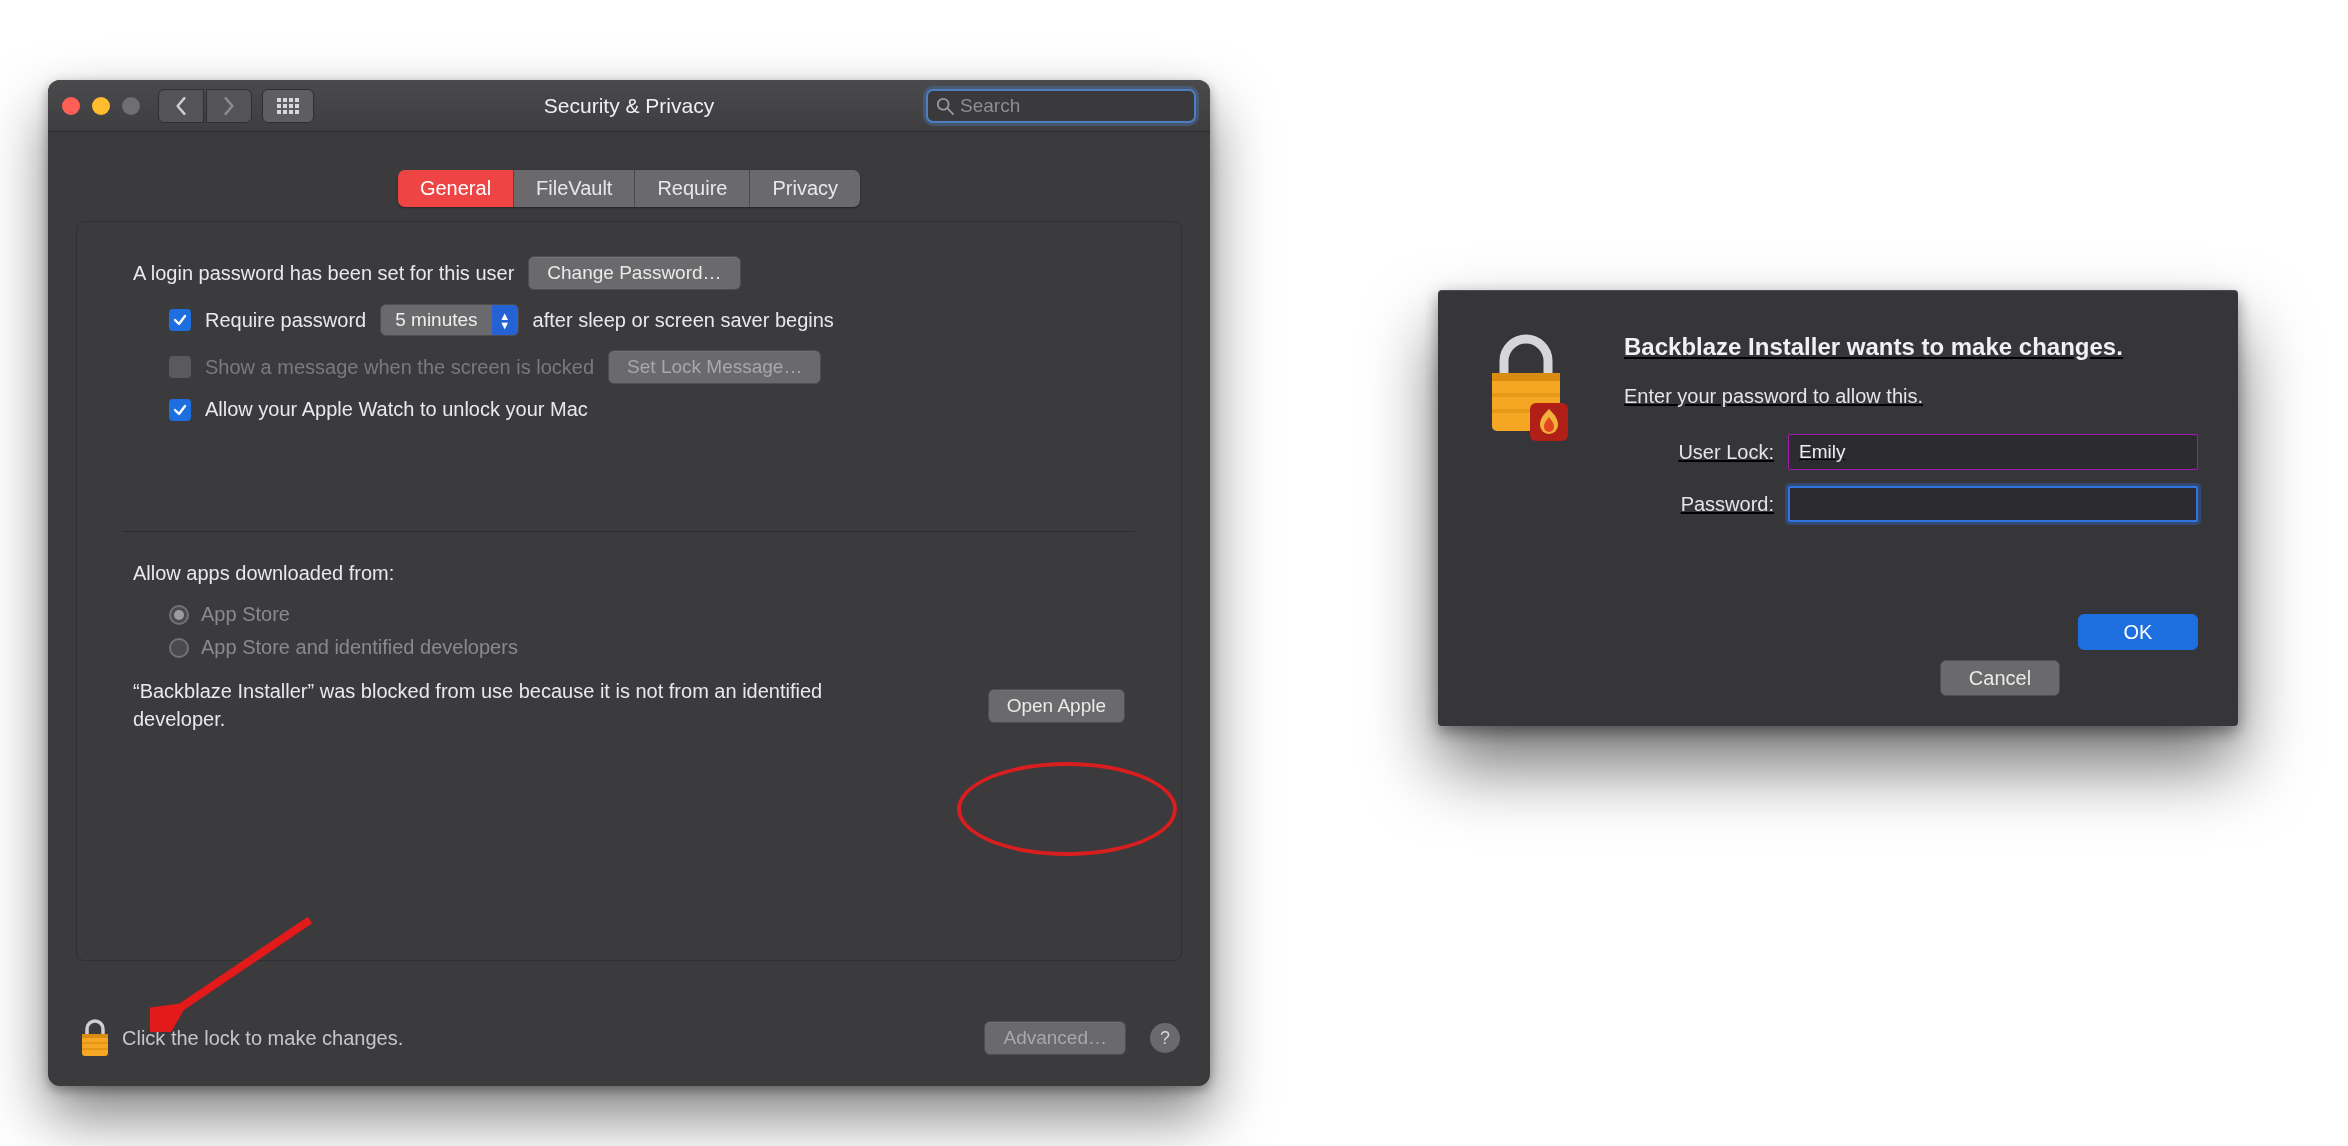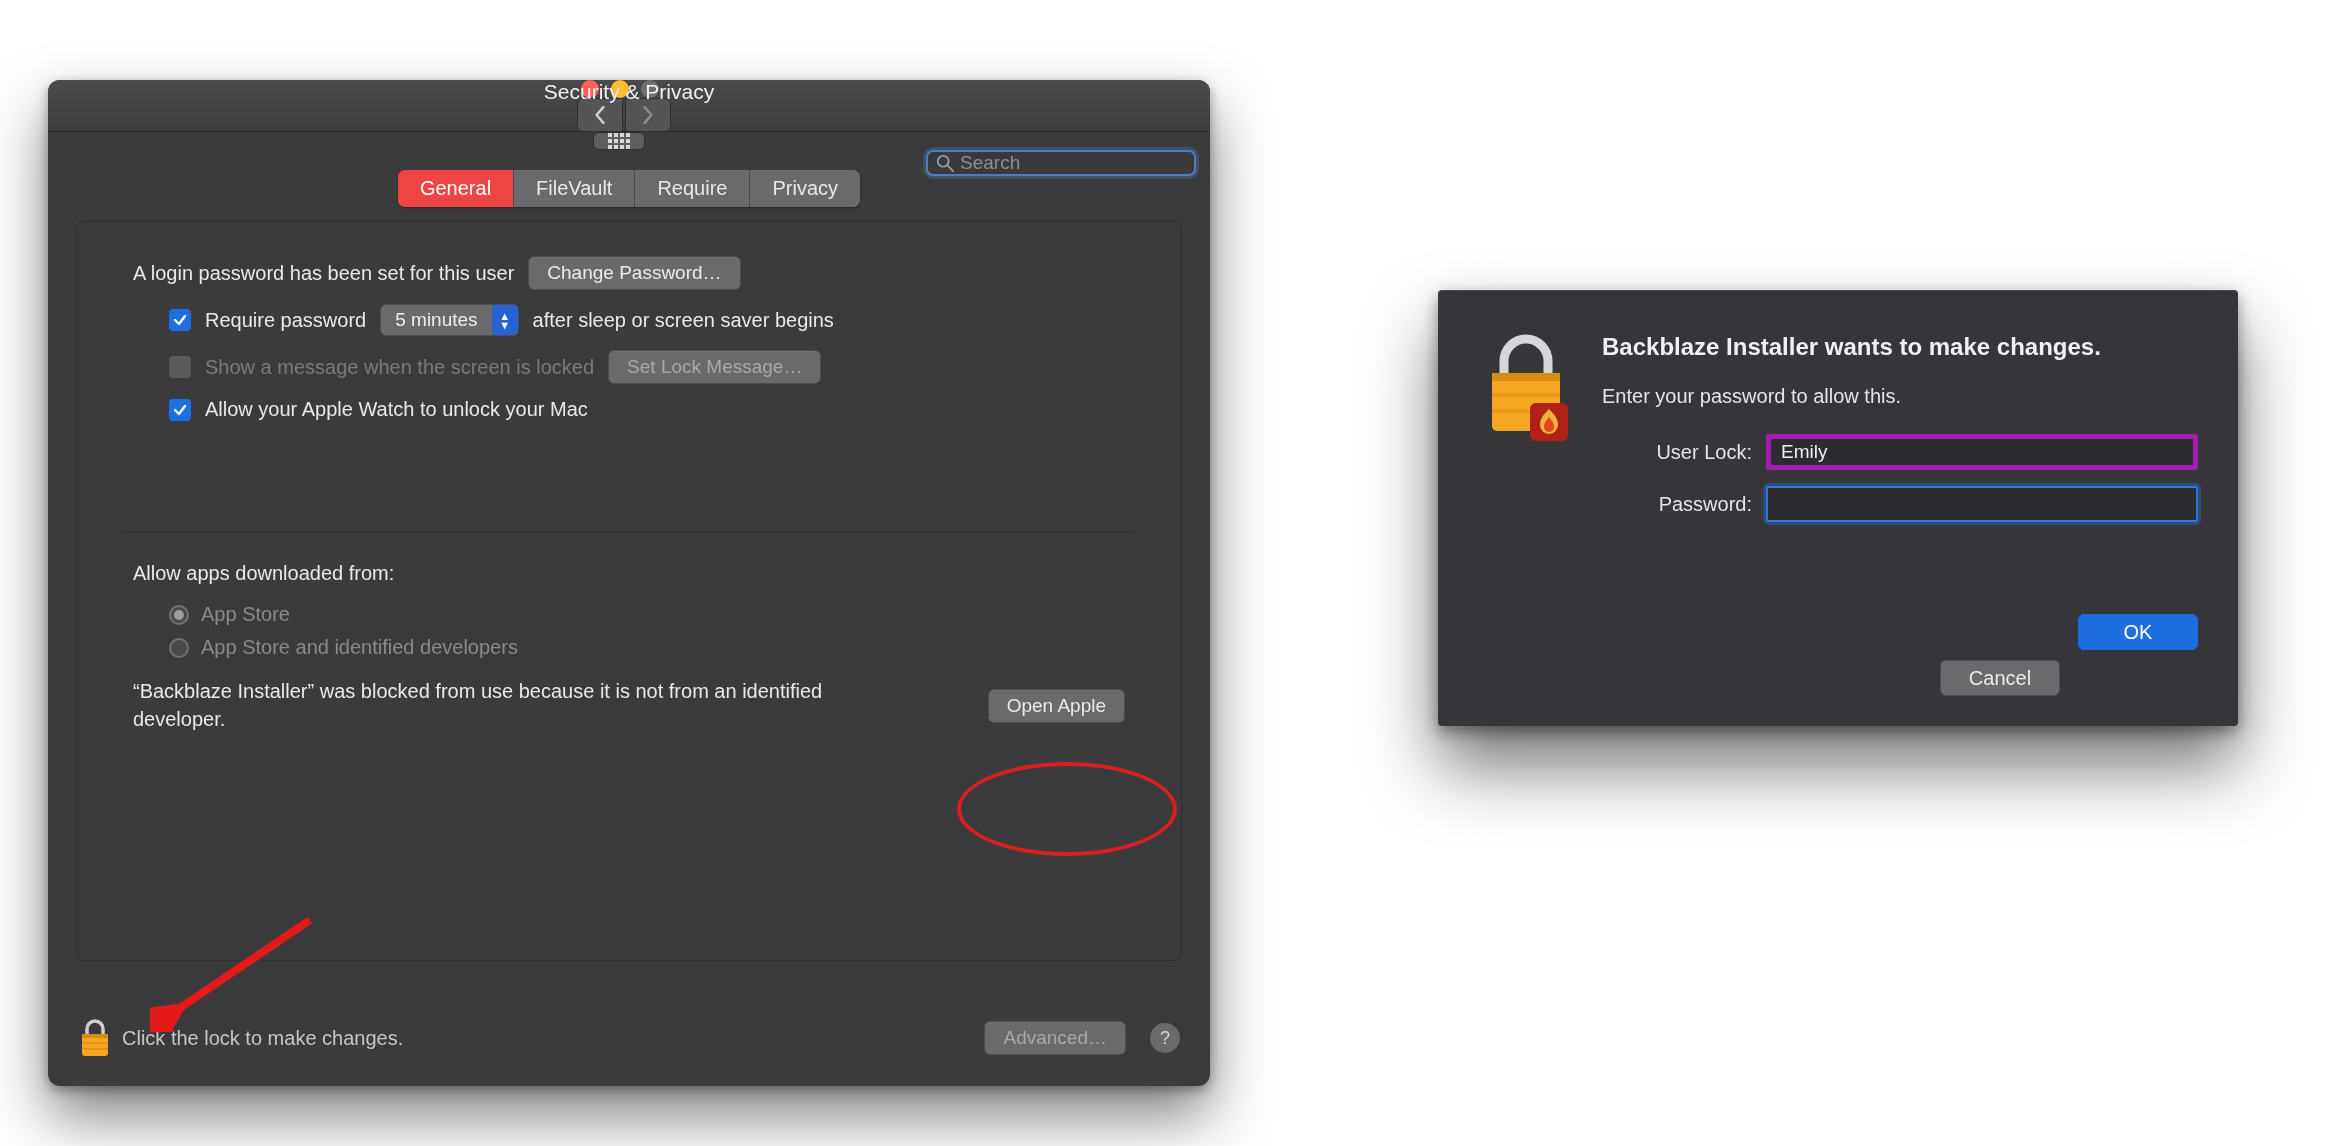--- a/index.html
+++ b/index.html
@@ -26,21 +26,20 @@
     flex-direction: column;
   }
   .titlebar {
     height: 52px;
     background: linear-gradient(#4a4a4c,#3e3e40);
     border-bottom: 1px solid #2a2a2c;
     display: flex;
     align-items: center;
     padding: 0 14px;
     position: relative;
-    flex-direction: column;
   }
   .traffic-lights { display:flex; gap:12px; margin-right:18px;}
   .tl { width:18px; height:18px; border-radius:50%; display:block;}
   .tl.close{background:#ff5f57;}
   .tl.min{background:#febc2e;}
   .tl.dim{background:#6f6f72;}
   .nav-group{ display:flex; gap:2px; margin-right:10px;}
   .nav-btn{
     width:46px; height:34px; background:#545457; border:1px solid #2f2f31;
     display:flex; align-items:center; justify-content:center; color:#c7c7ca;
@@ -162,29 +161,29 @@
   .dialog{
     position:absolute; left:1438px; top:290px;
     width:800px; height:436px;
     background:#35353a;
     border-radius:4px;
     box-shadow: 0 40px 70px rgba(0,0,0,0.55), 0 6px 16px rgba(0,0,0,0.4);
     border-top:1px solid #4e4e52;
     padding:42px 40px 30px 40px;
     display:flex; flex-direction:column;
   }
-  .dialog-top{ display:flex; gap:28px;}
+  .dialog-top{ display:flex; gap:50px;text-decoration:underline;}
   .dialog-icon{ width:96px; flex:0 0 auto; position:relative;}
   .dialog-body{ flex:1;}
   .dialog-title{ color:#f1f0f3; font-size:24px; font-weight:700; margin-bottom:24px;}
   .dialog-sub{ color:#e5e4e8; font-size:20px; margin-bottom:26px;}
   .form-row{ display:flex; align-items:center; gap:14px; margin-bottom:16px;}
   .form-label{ width:150px; text-align:right; color:#e5e4e8; font-size:20px;}
   .form-input{
-    flex:1; height:36px; background:#2c2c30; border:5px solid #a21caf;
+    flex:1; height:36px; background:#2c2c30; border:1px solid #a21caf;
     border-radius:2px; color:#eee; font-size:19px; padding:0 10px; outline:none;
   }
   .form-input.focus{
     border:2px solid #2f74df;
     box-shadow: 0 0 0 3px rgba(47,116,223,0.35);
   }
   .dialog-buttons{ margin-top:auto; display:flex; justify-content:flex-end; gap:18px;}
   .dbtn{
     min-width:120px; height:36px; border-radius:6px; font-size:20px;
     border:1px solid #4e4e51; cursor:pointer;

